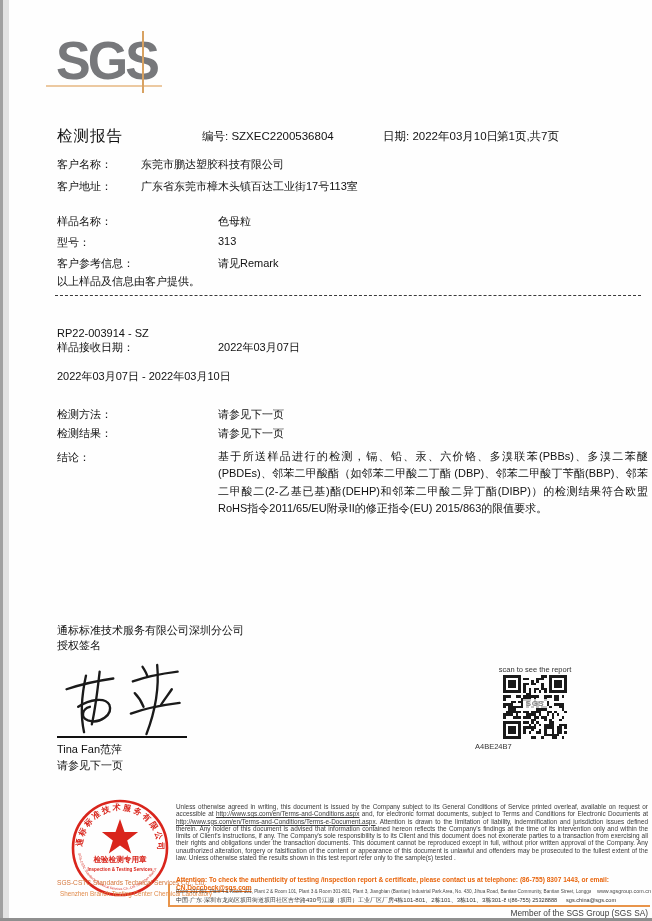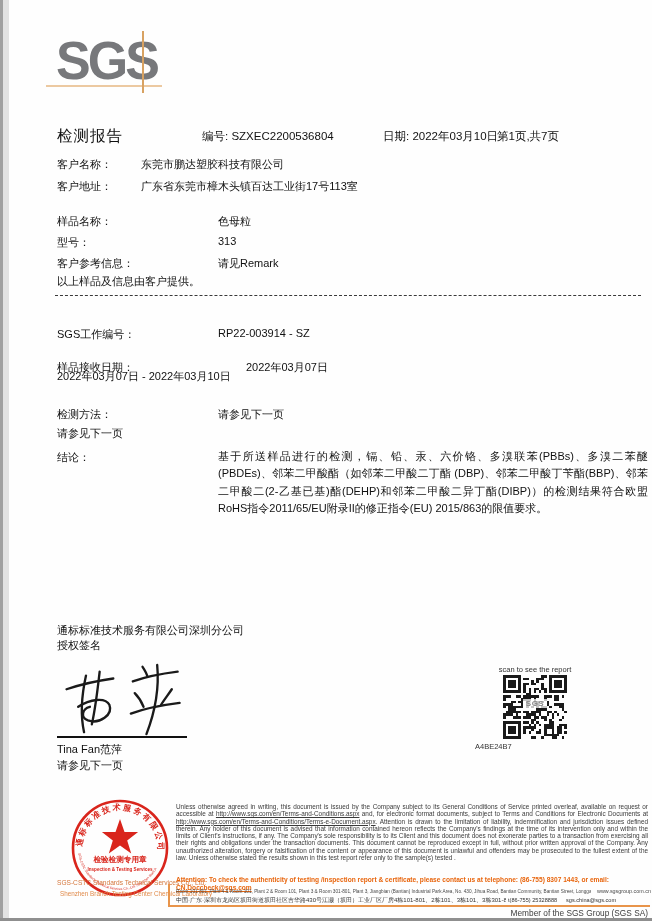--- a/index.html
+++ b/index.html
@@ -98,35 +98,35 @@
   </div>
   <div class="abs row wide-row" style="top:256px;">
     <span class="lab">客户参考信息：</span>
     <span>请见Remark</span>
   </div>
   <div class="abs note-line" style="top:274px;">以上样品及信息由客户提供。</div>
 
   <div class="abs dash-sep"></div>
 
   <div class="abs row wide-row" style="top:327px;">
-    <span class="lab">SGS工作编号：</span>
     <span>RP22-003914 - SZ</span>
   </div>
-  <div class="abs row wide-row" style="top:360px;gap:28px;">
+  <div class="abs row wide-row" style="top:340px;">
     <span class="lab">样品接收日期：</span>
     <span>2022年03月07日</span>
   </div>
   <div class="abs row wide-row" style="top:369px;">
     <span>2022年03月07日 - 2022年03月10日</span>
   </div>
   <div class="abs row wide-row" style="top:407px;">
     <span class="lab">检测方法：</span>
     <span>请参见下一页</span>
   </div>
   <div class="abs row wide-row" style="top:426px;">
+    <span class="lab">检测结果：</span>
     <span>请参见下一页</span>
   </div>
 
   <div class="abs concl-label">结论：</div>
   <div class="abs concl-text">基于所送样品进行的检测，镉、铅、汞、六价铬、多溴联苯(PBBs)、多溴二苯醚(PBDEs)、邻苯二甲酸酯（如邻苯二甲酸二丁酯 (DBP)、邻苯二甲酸丁苄酯(BBP)、邻苯二甲酸二(2-乙基已基)酯(DEHP)和邻苯二甲酸二异丁酯(DIBP)）的检测结果符合欧盟RoHS指令2011/65/EU附录II的修正指令(EU) 2015/863的限值要求。</div>
 
   <div class="abs sign-company">通标标准技术服务有限公司深圳分公司</div>
   <div class="abs sign-auth">授权签名</div>
   <svg class="abs sig-svg" width="140" height="78" viewBox="0 0 140 80">
     <g fill="none" stroke="#1a1a1a" stroke-width="2.4" stroke-linecap="round">

